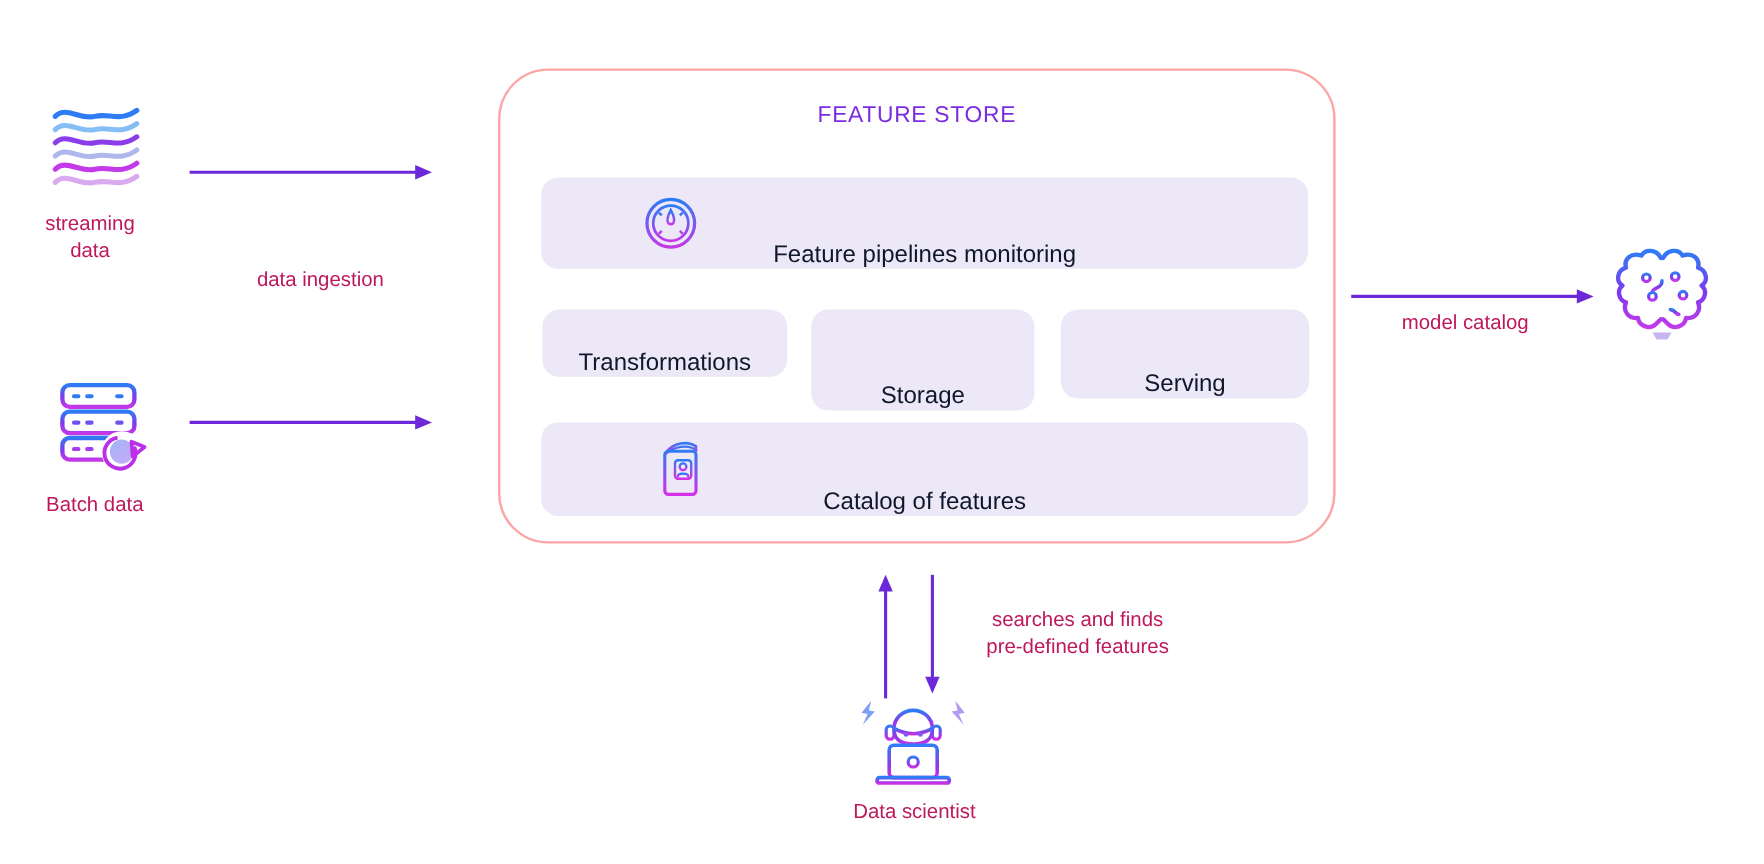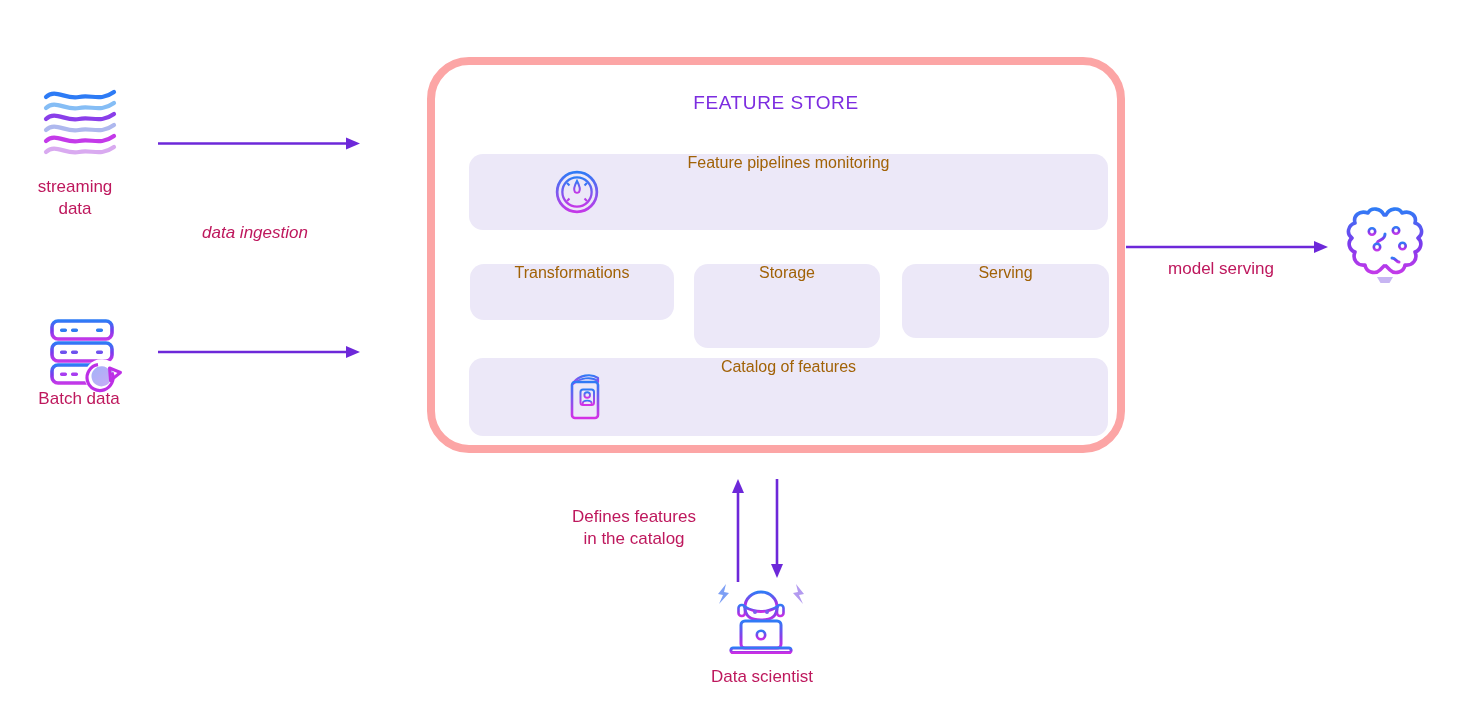--- a/index.html
+++ b/index.html
@@ -4,31 +4,31 @@
 <style>
   html,body{margin:0;padding:0;background:#ffffff;}
   .canvas{position:relative;width:1470px;height:720px;background:#ffffff;
           font-family:"Liberation Sans",sans-serif;overflow:hidden;}
   .abs{position:absolute;}
   .dark-label{font-size:17px;line-height:22px;color:#be185d;text-align:center;white-space:pre-line;}
   
   .streaming-icon{left:42px;top:86px;}
   .streaming-label{left:12px;top:176px;width:126px;}
   .batch-icon{left:46px;top:316px;}
-  .batch-label{left:16px;top:388px;width:126px;}
-  .ingestion-label{left:172px;top:222px;width:166px;font-style:italic;}
+  .batch-label{left:16px;top:410px;width:126px;}
+  .ingestion-label{left:184px;top:222px;width:166px;}
   .model-serving-label{left:1138px;top:258px;width:166px;}
   
-  .fs-box{left:415px;top:57px;width:698px;height:396px;border:8px solid #fca5a5;
-          border-radius:42px;box-sizing:border-box;background:#ffffff;margin-left:12px;}
+  .fs-box{left:415px;top:57px;width:698px;height:396px;border:2px solid #fca5a5;
+          border-radius:42px;box-sizing:border-box;background:#ffffff;}
   .fs-title{position:absolute;left:0;top:27px;width:100%;text-align:center;
             font-size:19px;letter-spacing:0.6px;color:#7c2de0;font-weight:500;}
   .pill{position:absolute;background:#ece8f8;border-radius:14px;
-        display:flex;align-items:flex-start;justify-content:center;
-        color:#a16207;font-size:16px;}
+        display:flex;align-items:flex-end;justify-content:center;
+        color:#0f172a;font-size:20px;}
   .pill-monitoring{left:34px;top:89px;width:639px;height:76px;}
   .pill-transformations{left:35px;top:199px;width:204px;height:56px;}
   .pill-storage{left:259px;top:199px;width:186px;height:84px;}
   .pill-serving{left:467px;top:199px;width:207px;height:74px;}
   .pill-catalog{left:34px;top:293px;width:639px;height:78px;}
   .pill-icon{position:absolute;top:50%;transform:translateY(-50%);}
   .pill-icon.monitoring{left:85px;}
   .pill-icon.catalog{left:95px;}
   
   .brain-icon{left:1344px;top:201px;}
@@ -85,21 +85,21 @@
     </g>
     <circle cx="57" cy="61" r="17" fill="#ffffff"></circle>
     <circle cx="56" cy="61" r="12" fill="url(#bfill)"></circle>
     <path d="M66.5 52.5 A13.5 13.5 0 1 0 68.5 64" fill="none" stroke="#ffffff" stroke-width="7"></path>
     <path d="M52 48.7 A13 13 0 1 0 66 56.5" fill="none" stroke="#bd2fe6" stroke-width="3.2"></path>
     <path d="M63.5 52 L74.5 56.5 L64.5 64.5 Z" fill="none" stroke="#bd2fe6" stroke-width="3" stroke-linejoin="round"></path>
   </svg>
   <div class="abs dark-label batch-label">Batch data</div>
 
   <div class="abs dark-label ingestion-label">data ingestion</div>
-  <div class="abs dark-label model-serving-label">model serving</div>
+  <div class="abs dark-label model-serving-label">model catalog</div>
 
   <div class="abs fs-box">
     <div class="fs-title">FEATURE STORE</div>
 
     <div class="pill pill-monitoring">
       <svg class="pill-icon monitoring" width="46" height="46" viewBox="0 0 44 44">
         <defs>
           <linearGradient id="ggrad" x1="0" y1="0" x2="0" y2="1">
             <stop offset="0" stop-color="#2e7bf6"></stop>
               <stop offset="1" stop-color="#c438e8"></stop>
@@ -172,22 +172,22 @@
     </g>
     <g fill="none" stroke="url(#brgrad)" stroke-width="2.6">
       <circle cx="28" cy="30.5" r="3.2"></circle>
       <circle cx="52" cy="29.5" r="3.2"></circle>
       <circle cx="58.5" cy="45" r="3.2"></circle>
       <circle cx="33" cy="46" r="3.2"></circle>
     </g>
     <path d="M33 76 H49 L45.5 82 H36.5 Z" fill="#c7b5f2"></path>
   </svg>
 
-  <div class="abs dark-label defines-label">Defines features
-in the catalog</div>
+  <div class="abs dark-label searches-label">searches and finds
+pre-defined features</div>
 
   <svg class="abs ds-icon" width="94" height="76" viewBox="0 0 94 76">
     <defs>
       <linearGradient id="dsgrad" x1="0" y1="0" x2="0" y2="1">
         <stop offset="0" stop-color="#2f7cf6"></stop>
           <stop offset="0.6" stop-color="#8b3ce9"></stop>
         <stop offset="1" stop-color="#c92fe4"></stop>
       </linearGradient>
     </defs>
     <path d="M12 2 L4 12 L9 13 L5 22 L15 11 L10 10 Z" fill="#7d9ff5"></path>

